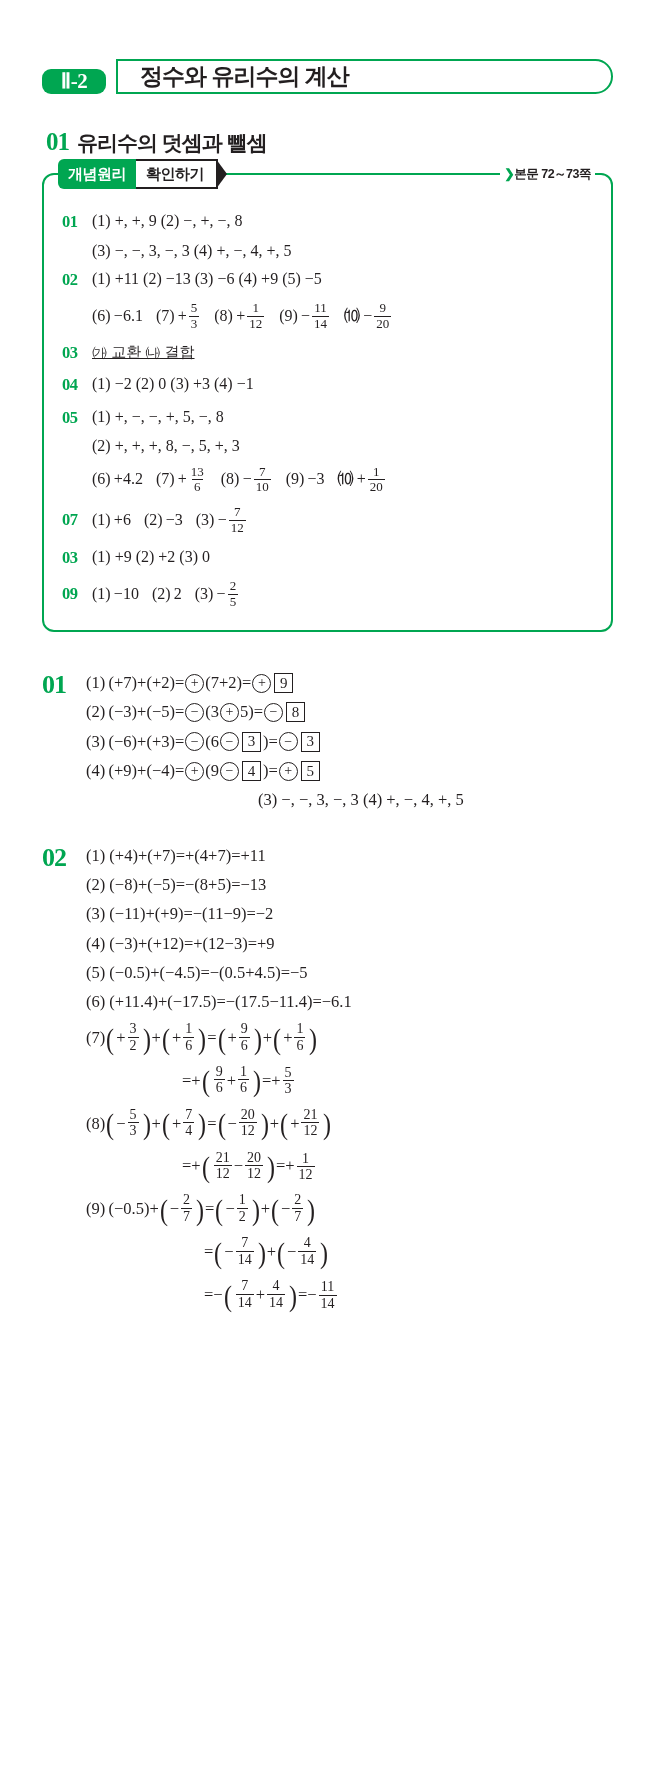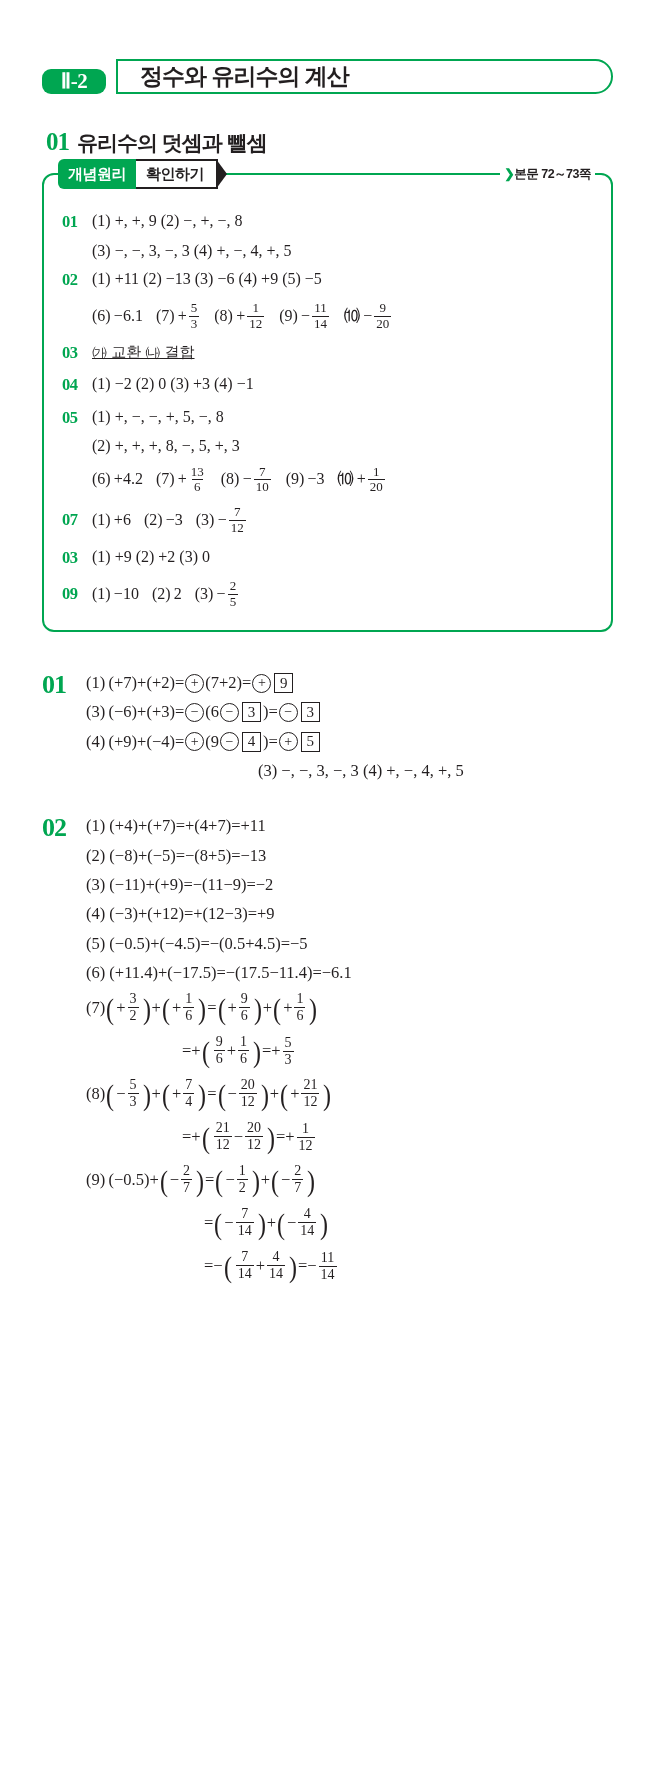--- a/index.html
+++ b/index.html
@@ -365,20 +365,23 @@
     </div>
   </div>
 
   <div class="sol-block">
     <div class="sol-num">01</div>
     <div class="sol-body">
       <div class="sol-line">
         (1) (+7)+(+2)=<span class="circ">+</span>(7+2)=<span class="circ">+</span><span class="boxed">9</span>
       </div>
       <div class="sol-line">
+        (2) (−3)+(−5)=<span class="circ">−</span>(3<span class="circ">+</span>5)=<span class="circ">−</span><span class="boxed">8</span>
+      </div>
+      <div class="sol-line">
         (3) (−6)+(+3)=<span class="circ">−</span>(6<span class="circ">−</span><span class="boxed">3</span>)=<span class="circ">−</span><span class="boxed">3</span>
       </div>
       <div class="sol-line">
         (4) (+9)+(−4)=<span class="circ">+</span>(9<span class="circ">−</span><span class="boxed">4</span>)=<span class="circ">+</span><span class="boxed">5</span>
       </div>
       <div class="sol-line center-ans2">
         <span>(3) −, −, 3, −, 3   (4) +, −, 4, +, 5</span>
       </div>
     </div>
   </div>

